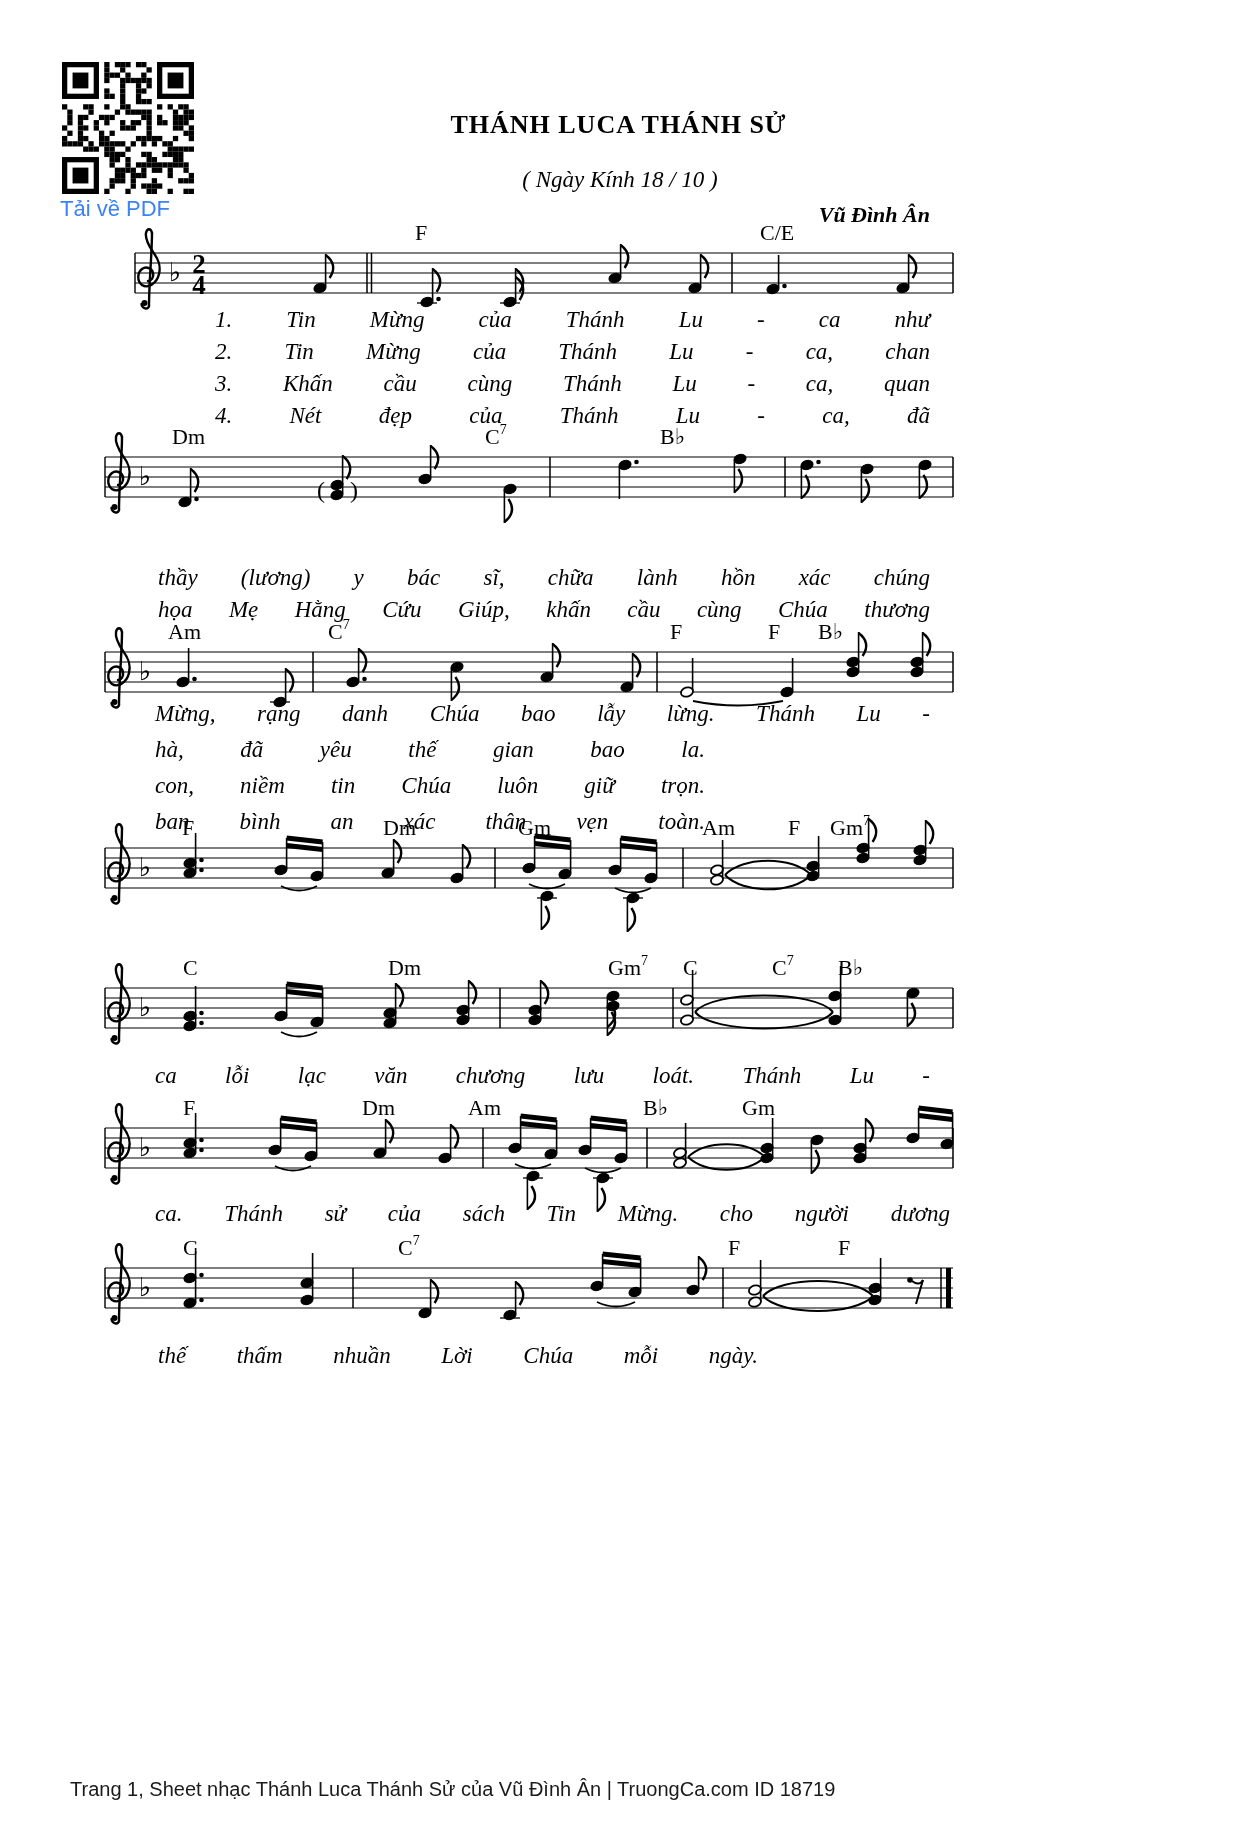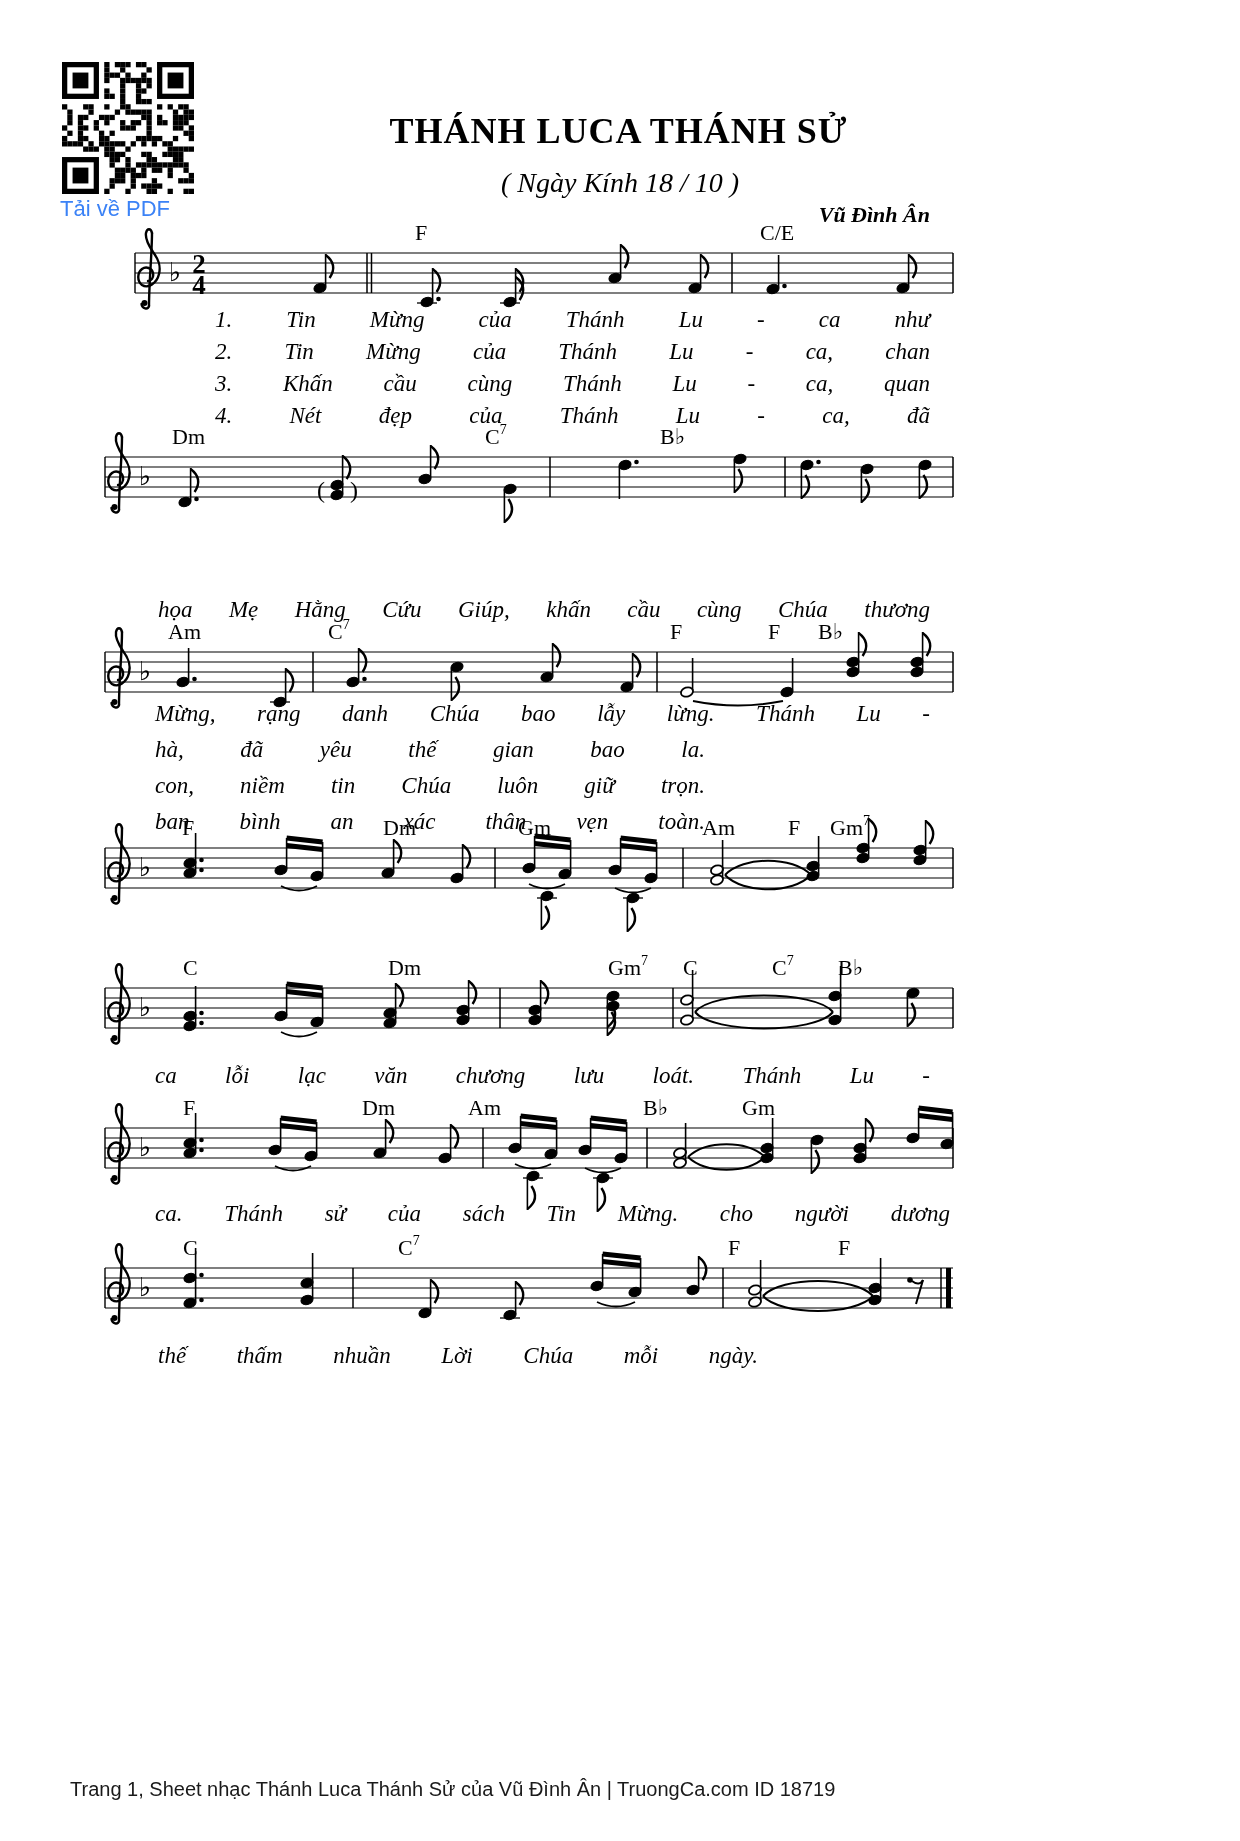--- a/index.html
+++ b/index.html
@@ -3,23 +3,23 @@
 <meta charset="utf-8">
 <style>
   html,body{margin:0;padding:0;background:#fff;}
   .page{position:relative;width:1240px;height:1841px;background:#fff;overflow:hidden;
         font-family:"Liberation Serif","DejaVu Serif",serif;color:#000;}
   .qr-wrap{position:absolute;left:62px;top:62px;width:132px;height:132px;cursor:pointer;}
   .qr-label{position:absolute;left:60px;top:196px;width:180px;
             font-family:"Liberation Sans","DejaVu Sans",sans-serif;
             font-size:22px;color:#3b82f6;}
   .title{position:absolute;left:0;top:110px;width:1237px;text-align:center;
-         font-size:36px;font-weight:bold;letter-spacing:1px;}
+         font-size:26px;font-weight:bold;letter-spacing:1px;}
   .subtitle{position:absolute;left:0;top:167px;width:1240px;text-align:center;
-            font-style:italic;font-size:28px;}
+            font-style:italic;font-size:23px;}
   .composer{position:absolute;left:630px;top:202px;width:300px;text-align:right;
             font-style:italic;font-size:22px;font-weight:600;}
   .lyric{position:absolute;font-style:italic;font-size:23px;line-height:27px;
          text-align:justify;text-align-last:justify;-moz-text-align-last:justify;}
   .chord{position:absolute;font-size:22px;font-family:"Liberation Serif","DejaVu Serif",serif;}
   .chord sup{font-size:14px;position:relative;top:-2px;}
   .music-svg{position:absolute;overflow:visible;}
   .footer{position:absolute;left:70px;top:1778px;width:1120px;
           font-family:"Liberation Sans","DejaVu Sans",sans-serif;
           font-size:20px;color:#1a1a1a;}
@@ -252,20 +252,21 @@
 
   <div class="title">THÁNH LUCA THÁNH SỬ</div>
   <div class="subtitle">( Ngày Kính 18 / 10 )</div>
   <div class="composer">Vũ Đình Ân</div>
 
   <div class="lyric" style="left:215px;top:306px;width:715px;">1. Tin Mừng của Thánh Lu - ca như</div>
   <div class="lyric" style="left:215px;top:338px;width:715px;">2. Tin Mừng của Thánh Lu - ca, chan</div>
   <div class="lyric" style="left:215px;top:370px;width:715px;">3. Khấn cầu cùng Thánh Lu - ca, quan</div>
   <div class="lyric" style="left:215px;top:402px;width:715px;">4. Nét đẹp của Thánh Lu - ca, đã</div>
 
+  <div class="lyric" style="left:158px;top:564px;width:772px;">thầy (lương) y bác sĩ, chữa lành hồn xác chúng</div>
   <div class="lyric" style="left:158px;top:596px;width:772px;">họa Mẹ Hằng Cứu Giúp, khấn cầu cùng Chúa thương</div>
 
   <div class="lyric" style="left:155px;top:700px;width:775px;">Mừng, rạng danh Chúa bao lẫy lừng. Thánh Lu -</div>
   <div class="lyric" style="left:155px;top:736px;width:550px;">hà, đã yêu thế gian bao la.</div>
   <div class="lyric" style="left:155px;top:772px;width:550px;font-style:italic;">con, niềm tin Chúa luôn giữ trọn.</div>
   <div class="lyric" style="left:155px;top:808px;width:550px;">ban bình an xác thân vẹn toàn.</div>
 
   <div class="lyric" style="left:155px;top:1062px;width:775px;">ca lỗi lạc văn chương lưu loát. Thánh Lu -</div>
   <div class="lyric" style="left:155px;top:1200px;width:795px;">ca. Thánh sử của sách Tin Mừng. cho người dương</div>
   <div class="lyric" style="left:158px;top:1342px;width:600px;">thế thấm nhuần Lời Chúa mỗi ngày.</div>

